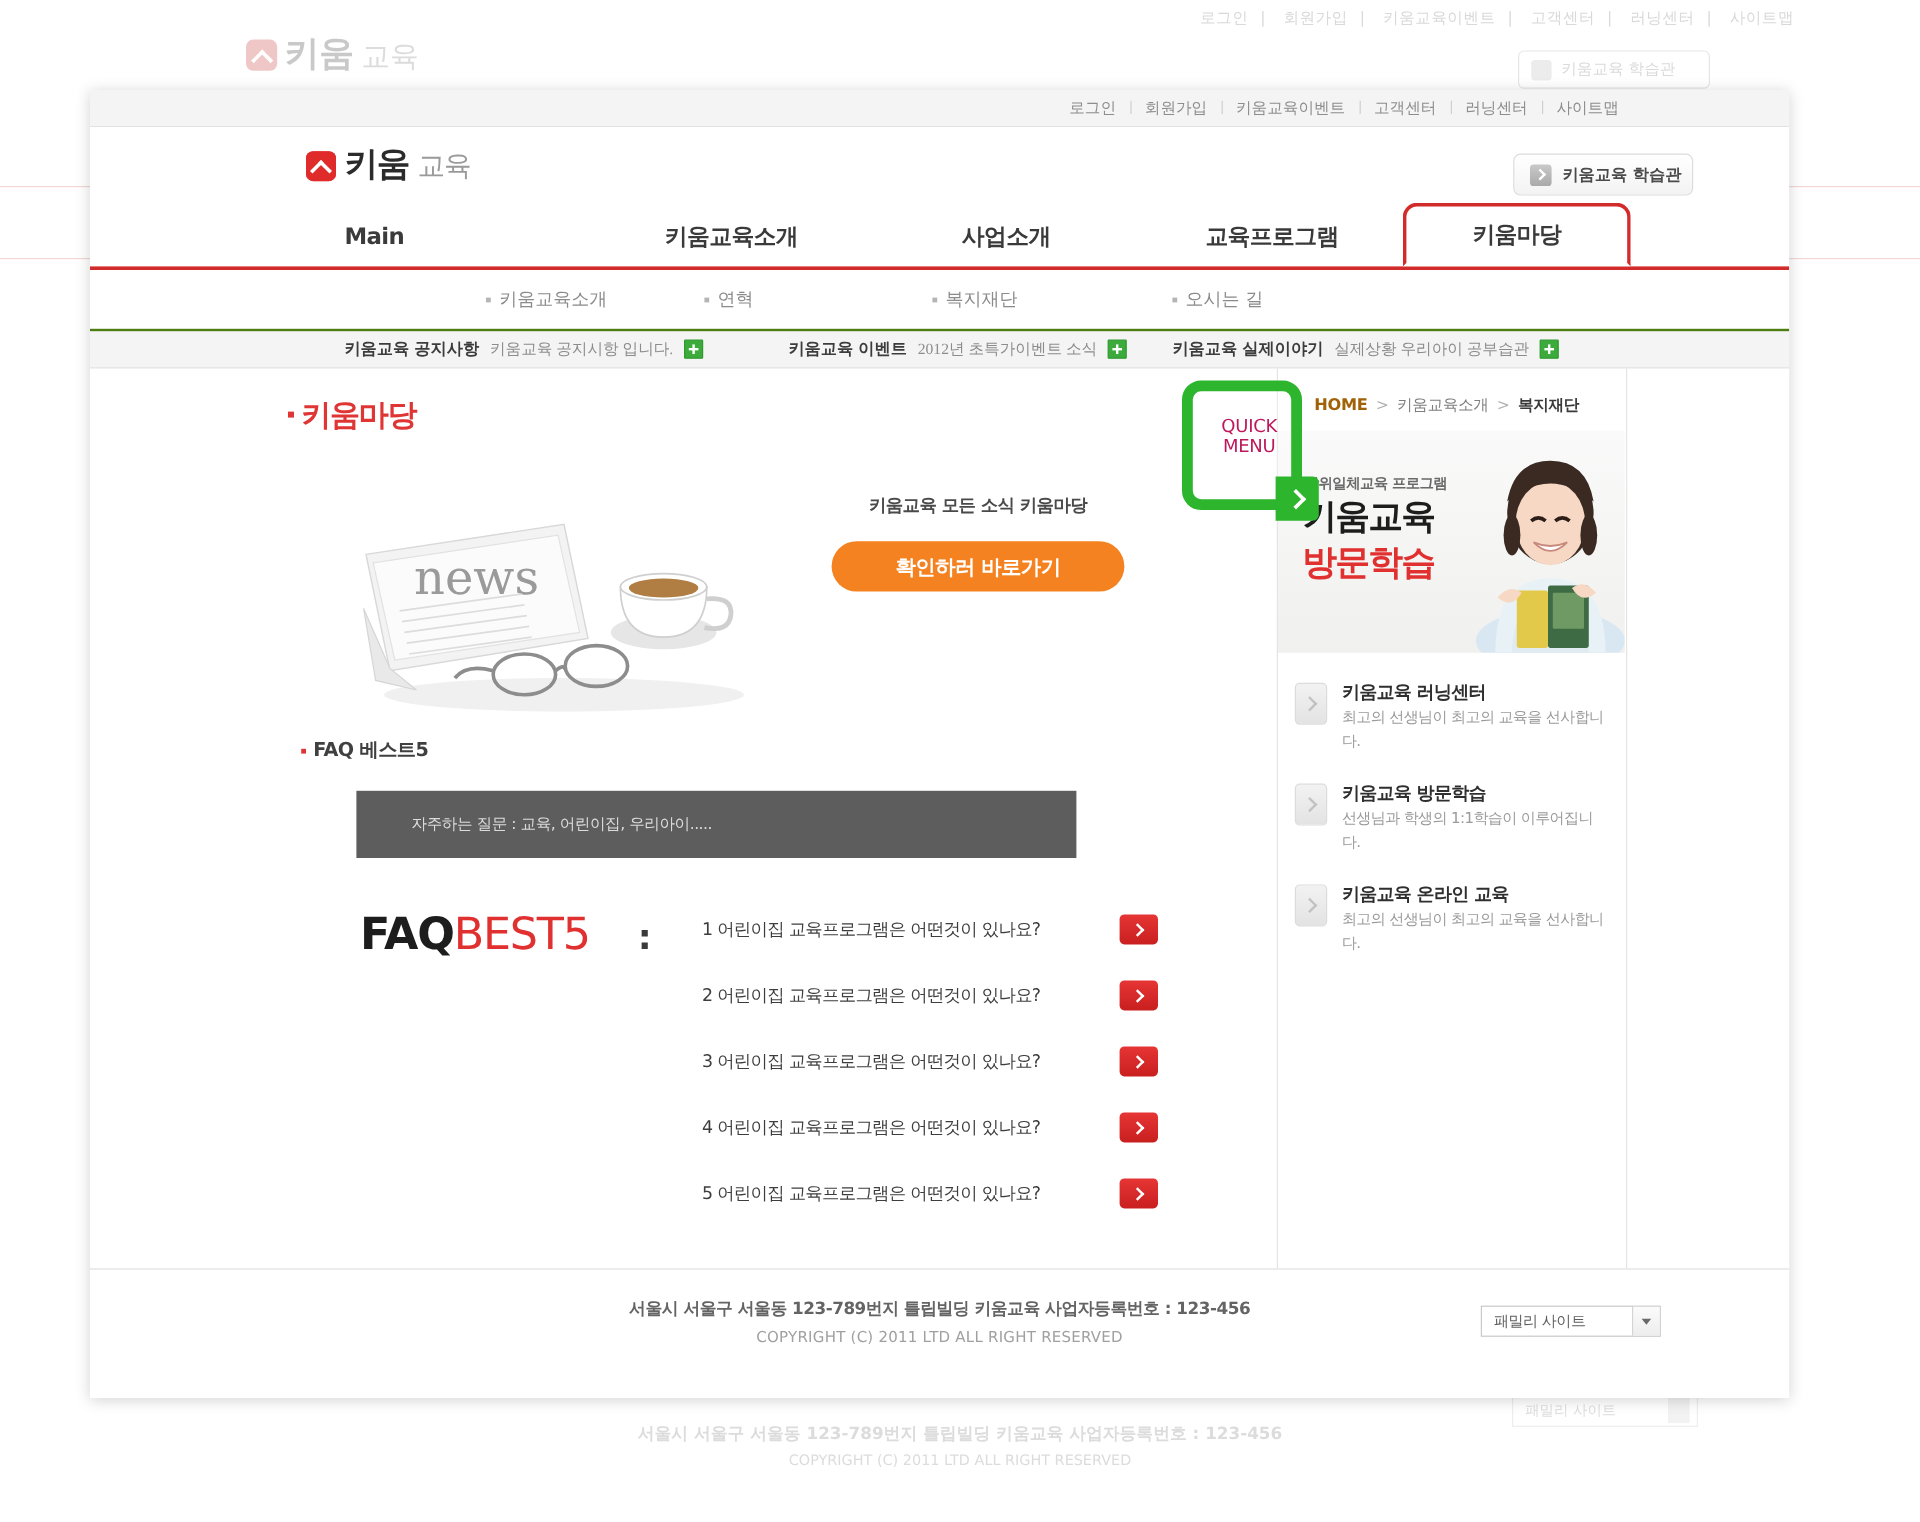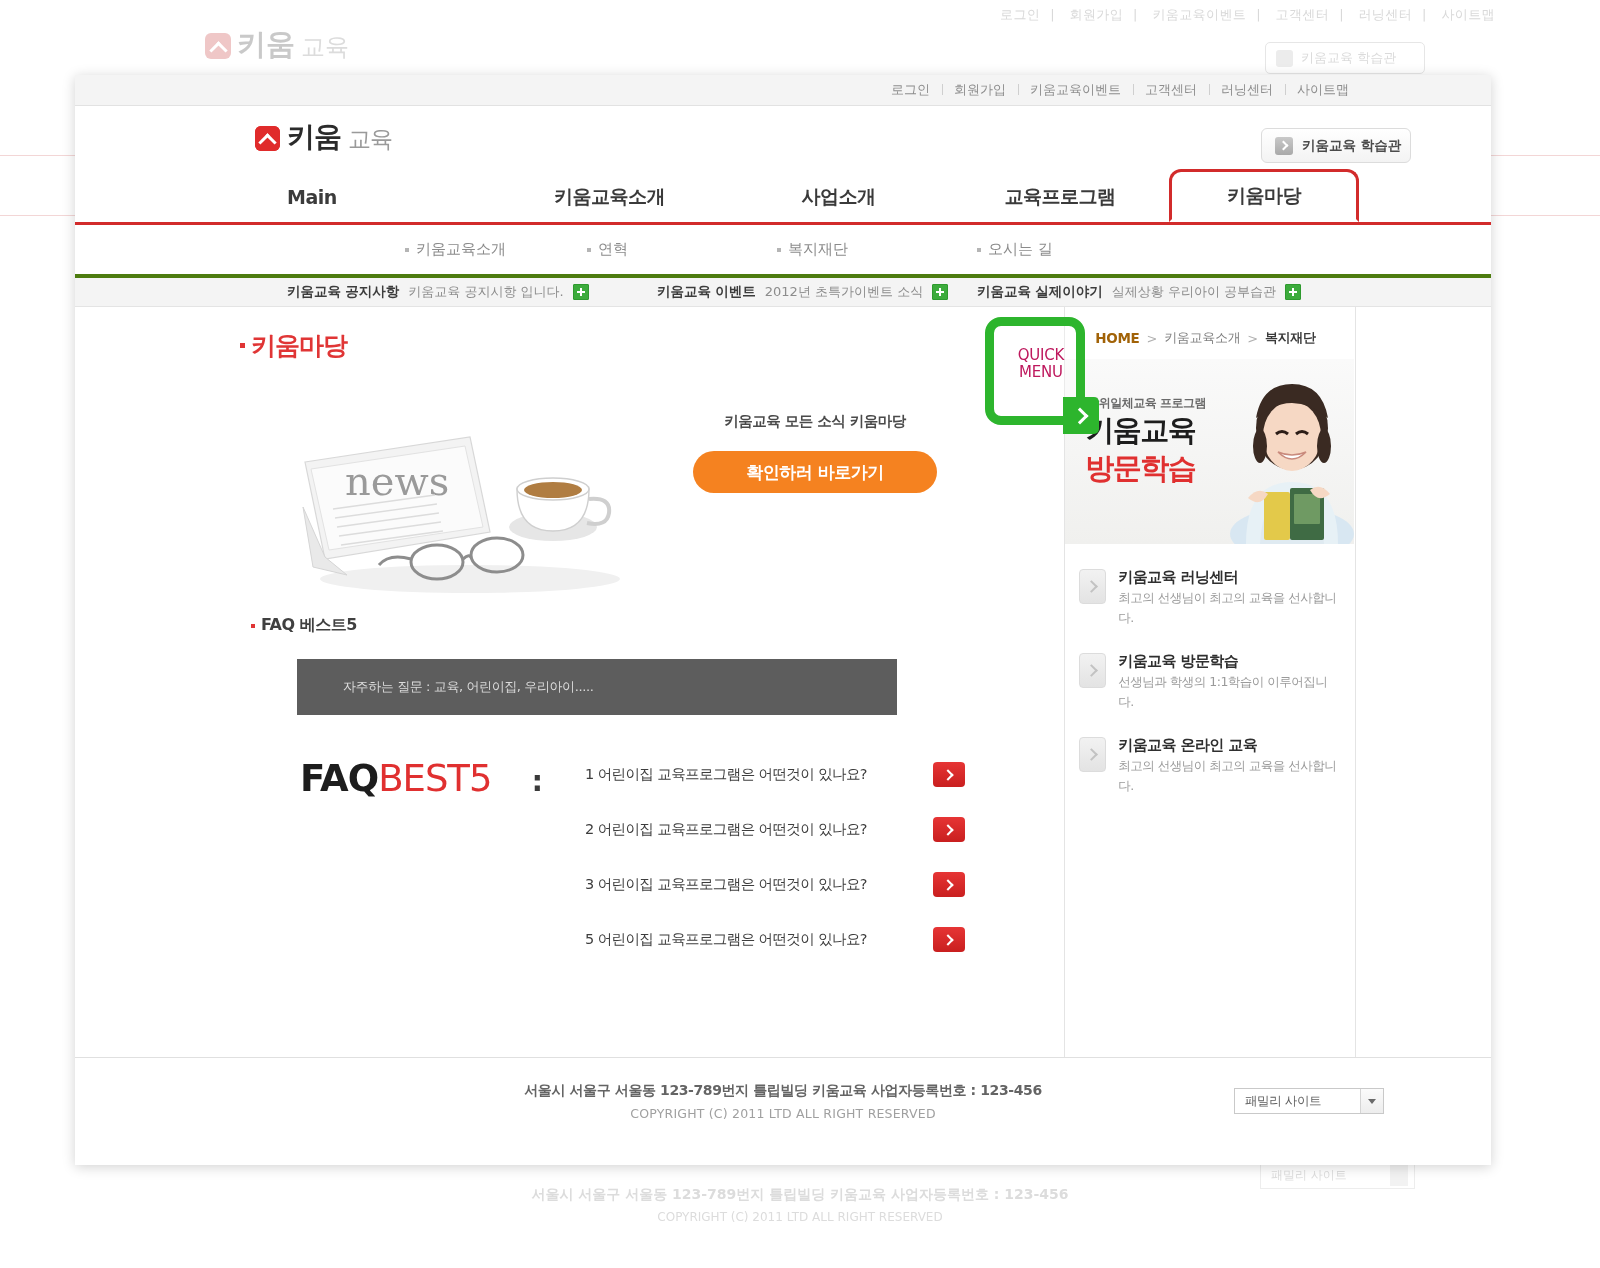--- a/index.html
+++ b/index.html
@@ -152,28 +152,28 @@
     height: 49px; display: flex; align-items: center; padding-left: 330px;
     background: #fff; box-sizing: border-box;
   }
   .subitem { font-size: 15px; color: #8b8b8b; display: flex; align-items: center; gap: 7px; cursor: pointer; }
   .subitem .dot { width: 4px; height: 4px; background: #b5b5b5; }
   .si0 { width: 182px; } .si1 { width: 190px; } .si2 { width: 200px; }
 
   
   .noticebar {
     height: 33px; background: #f4f4f4;
-    border-top: 4px solid #4d7c0f; border-bottom: 1px solid #e4e4e4;
+    border-top: 2px solid #4d7c0f; border-bottom: 1px solid #e4e4e4;
     display: flex; align-items: center; padding-left: 212px; box-sizing: border-box;
   }
   .notice { display: flex; align-items: center; gap: 9px; }
   .nt0 { width: 370px; } .nt1 { width: 320px; }
   .notice .ttl { font-size: 13.5px; color: #3c3c3c; }
   .notice .ttl b { font-weight: bold; }
-  .notice .txt { font-size: 13px; color: #8c8c8c; }
+  .notice .txt { font-size: 13px; color: #8c8c8c; font-family: Liberation Serif, serif; }
   .plusbtn {
     width: 14px; height: 14px; background: #3cab3c; border: 1px solid #2e9a2e;
     position: relative; cursor: pointer; border-radius: 1px;
   }
   .plusbtn:before, .plusbtn:after {
     content: ""; position: absolute; background: #fff;
   }
   .plusbtn:before { left: 3px; top: 6px; width: 8px; height: 2px; }
   .plusbtn:after { left: 6px; top: 3px; width: 2px; height: 8px; }
 
@@ -525,20 +525,24 @@
             </div>
             <div class="faqrow">
               <span class="q">2 어린이집 교육프로그램은 어떤것이 있나요?</span>
               <span class="redarrow"></span>
             </div>
             <div class="faqrow">
               <span class="q">3 어린이집 교육프로그램은 어떤것이 있나요?</span>
               <span class="redarrow"></span>
             </div>
             <div class="faqrow">
+              <span class="q">4 어린이집 교육프로그램은 어떤것이 있나요?</span>
+              <span class="redarrow"></span>
+            </div>
+            <div class="faqrow">
               <span class="q">5 어린이집 교육프로그램은 어떤것이 있나요?</span>
               <span class="redarrow"></span>
             </div>
           </div>
         </div>
 
         <div class="quick">
           <div class="frame"></div>
           <div class="qt">
             <span>QUICK</span><br>

